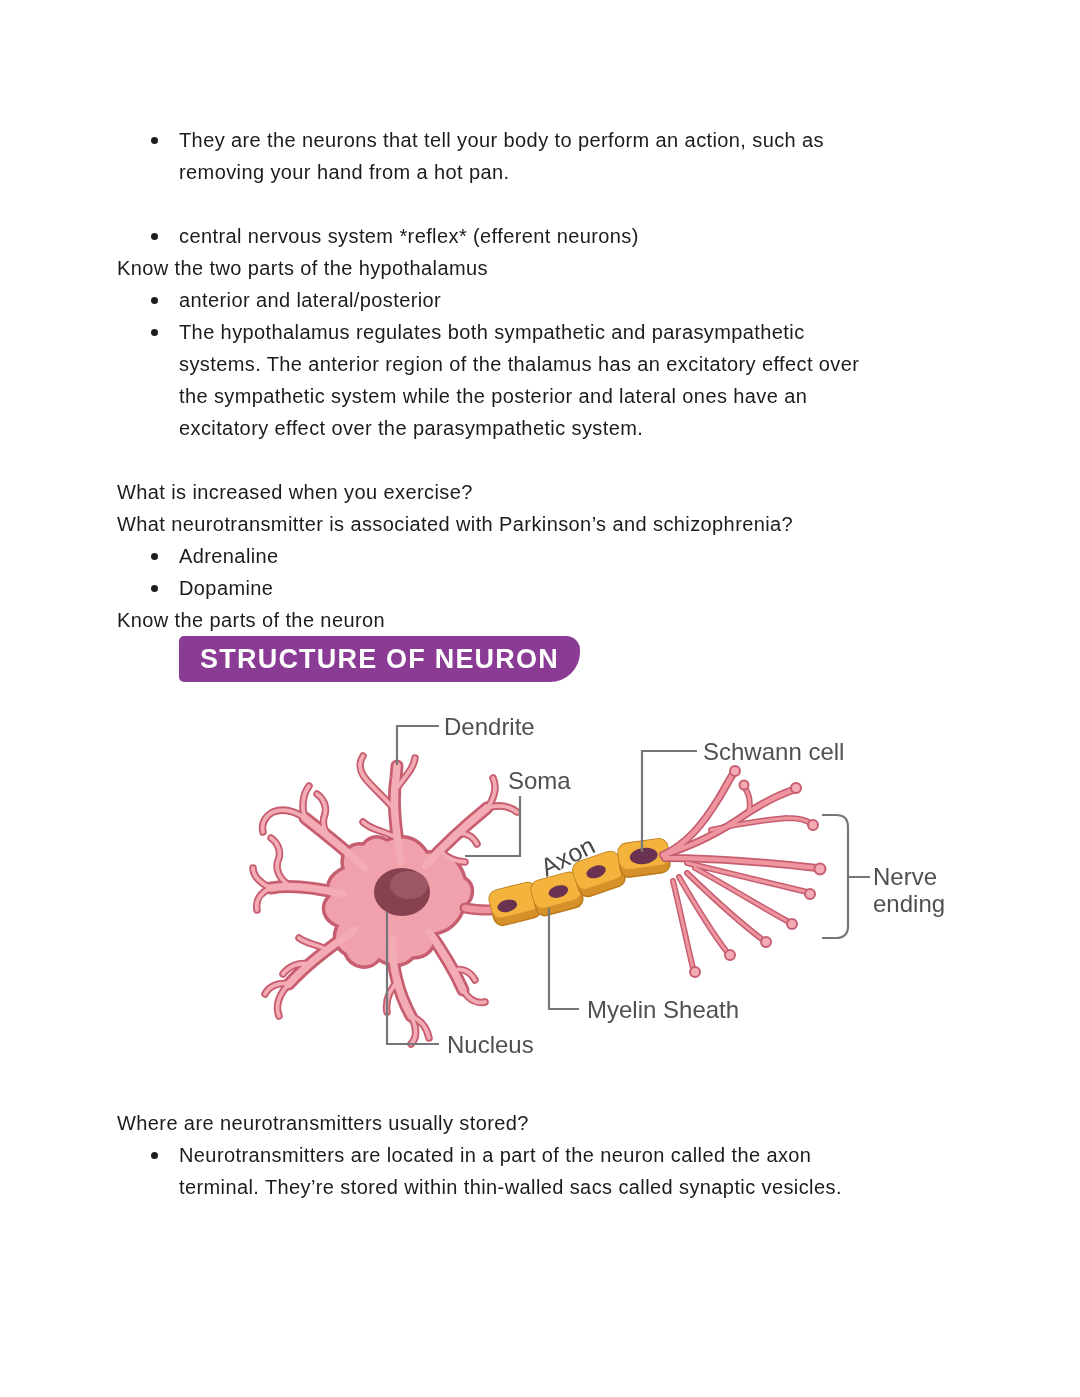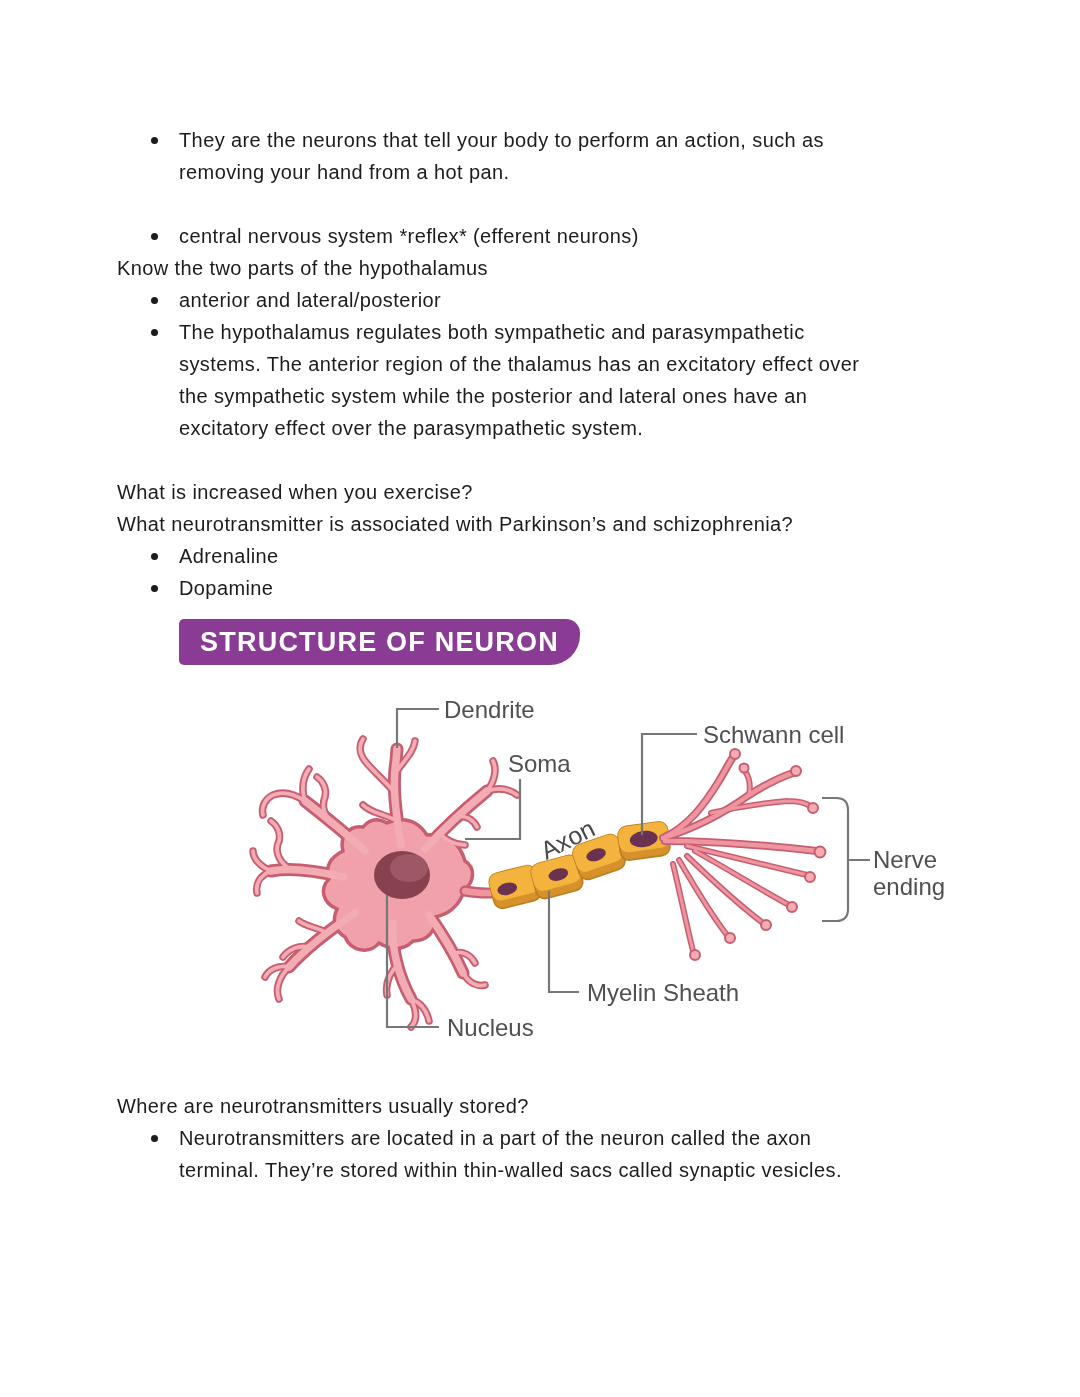--- a/index.html
+++ b/index.html
@@ -10,21 +10,21 @@
   }
   .doc{padding:124px 130px 0 117px}
   .block{font-size:20px;line-height:32px;letter-spacing:.4px;white-space:pre-line}
   .spacer{height:32px}
   .bullet{position:relative;padding-left:62px}
   .bullet::before{
     content:"";position:absolute;left:34px;top:13px;width:7px;height:7px;
     border-radius:50%;background:var(--body-text,#1b1b1d)
   }
   .banner{
-    margin-left:62px;margin-top:15px;width:401px;height:46px;
+    margin-left:62px;margin-top:0;width:401px;height:46px;
     background:var(--banner-purple,#8a3c95);
     border-radius:5px 14px 30px 5px;
     display:flex;align-items:center;justify-content:center
   }
   .banner span{
     color:var(--banner-text,#ffffff);font-weight:bold;font-size:27px;letter-spacing:1.2px
   }
   svg.neuron{display:block;margin-left:-130px;width:1080px;height:425px}
 
   
@@ -59,20 +59,21 @@
   <div class="block bullet">anterior and lateral/posterior</div>
   <div class="block bullet">The hypothalamus regulates both sympathetic and parasympathetic
 systems. The anterior region of the thalamus has an excitatory effect over
 the sympathetic system while the posterior and lateral ones have an
 excitatory effect over the parasympathetic system.</div>
   <div class="block spacer"></div>
   <div class="block para">What is increased when you exercise?</div>
   <div class="block para">What neurotransmitter is associated with Parkinson’s and schizophrenia?</div>
   <div class="block bullet">Adrenaline</div>
   <div class="block bullet">Dopamine</div>
+  <div class="block para">Know the parts of the neuron</div>
 
   <div class="banner">
     <span>STRUCTURE OF NEURON</span>
   </div>
 
   <svg class="neuron" viewBox="0 0 1080 425">
     <defs>
 
       <path id="p-tu-t" d="M414,180 C409,150 405,120 409,96 L410,84"></path>
       <path id="p-tu-b" d="M408,128 C396,114 384,104 378,96 M378,96 C372,88 372,80 376,74 M410,106 C418,94 426,88 428,76 M406,154 C394,148 384,148 376,140"></path>

